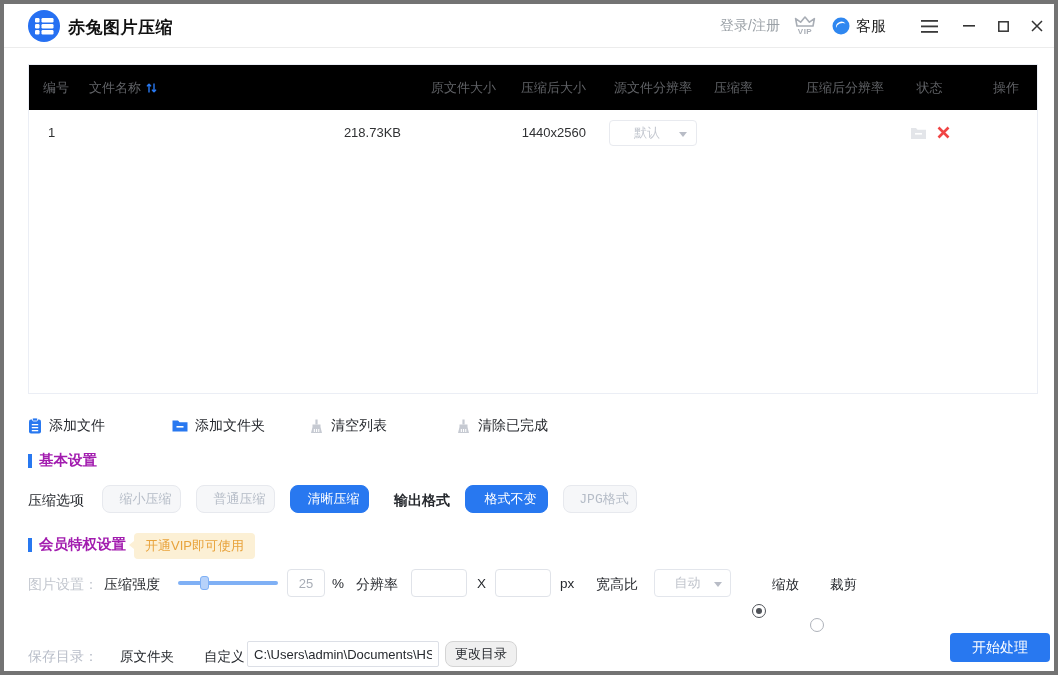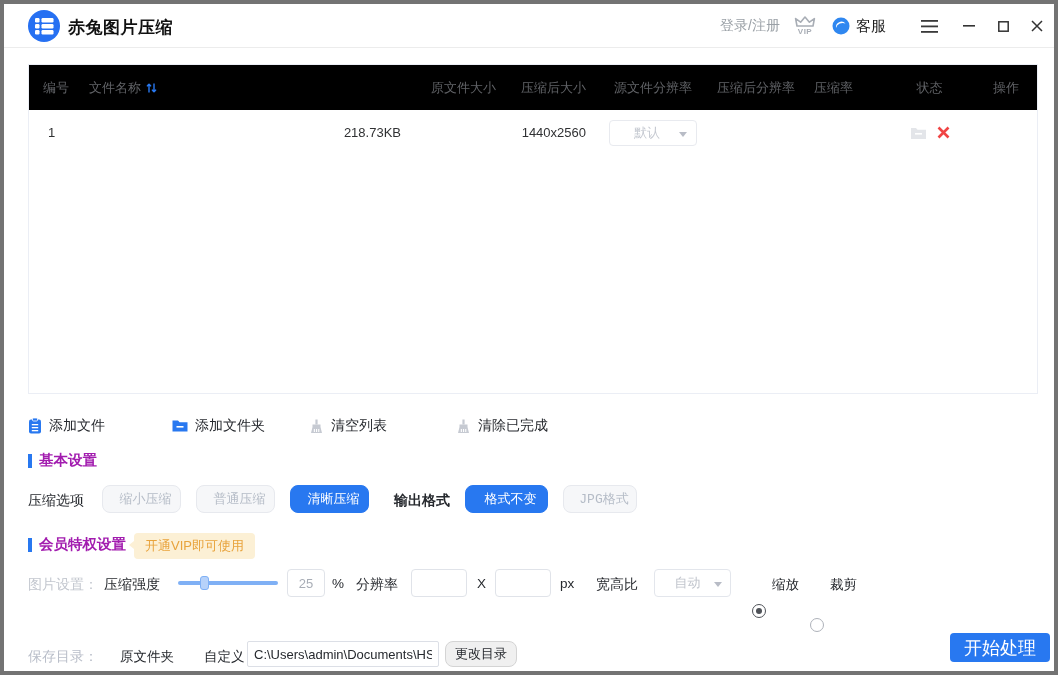--- a/index.html
+++ b/index.html
@@ -68,21 +68,21 @@
   .radio { width:14px; height:14px; border-radius:50%; background:#fff; position:relative; cursor:pointer; }
   .radio.hollow { border:1px solid #aeb2ba; }
   .radio.sel-dark { border:1px solid #4f5258; }
   .radio.sel-dark:after { content:""; position:absolute; left:3px; top:3px; width:6px; height:6px; border-radius:50%; background:#4f5258; }
   .small-label { font-size:13.5px; color:#26292e; }
 
   
   .save-label { font-size:14px; color:#b9bec9; }
   .path-input { position:absolute; left:243px; top:637px; width:192px; height:26px; border:1px solid #dcdfe6; border-radius:2px; font-size:13px; color:#26292e; padding:0 6px; text-align:left; outline:none; font-family:inherit; background:#fff; white-space:nowrap; overflow:hidden; }
   .change-btn { position:absolute; left:441px; top:637px; height:26px; padding:0 9px; background:#f0f0f0; border:1px solid #d4d4d4; border-radius:8px; font-size:13px; color:#26292e; display:flex; align-items:center; cursor:pointer; }
-  .start-btn { position:absolute; left:946px; top:629px; width:100px; height:29px; background:#2878f0; border-radius:4px; color:#fff; font-size:18px; display:flex; align-items:center; justify-content:center; cursor:pointer; }
+  .start-btn { position:absolute; left:946px; top:629px; width:100px; height:29px; background:#2878f0; border-radius:4px; color:#fff; font-size:14px; display:flex; align-items:center; justify-content:center; cursor:pointer; }
 
   .bottom-line { position:absolute; left:0; top:669px; width:100%; height:1px; background:#c6c6c6; }
   .bottom-accent { position:absolute; left:240px; top:668px; width:22px; height:3px; background:#2878f0; }
 </style>
 </head>
 <body>
 
 <div class="app">
 
   <div class="titlebar">
@@ -153,25 +153,25 @@
       </div>
       <div class="cell c-right">
           <span>原文件大小</span>
         </div>
       <div class="cell c-right">
           <span>压缩后大小</span>
         </div>
       <div class="cell c-right">
           <span>源文件分辨率</span>
         </div>
+      <div class="cell c-rate">
+          <span>压缩率</span>
+        </div>
       <div class="cell c-center">
           <span>压缩后分辨率</span>
-        </div>
-      <div class="cell c-rate">
-          <span>压缩率</span>
         </div>
       <div class="cell c-center">
           <span>状态</span>
         </div>
       <div class="cell c-center">
           <span>操作</span>
         </div>
     </div>
 
     <div class="tgrid trow">

